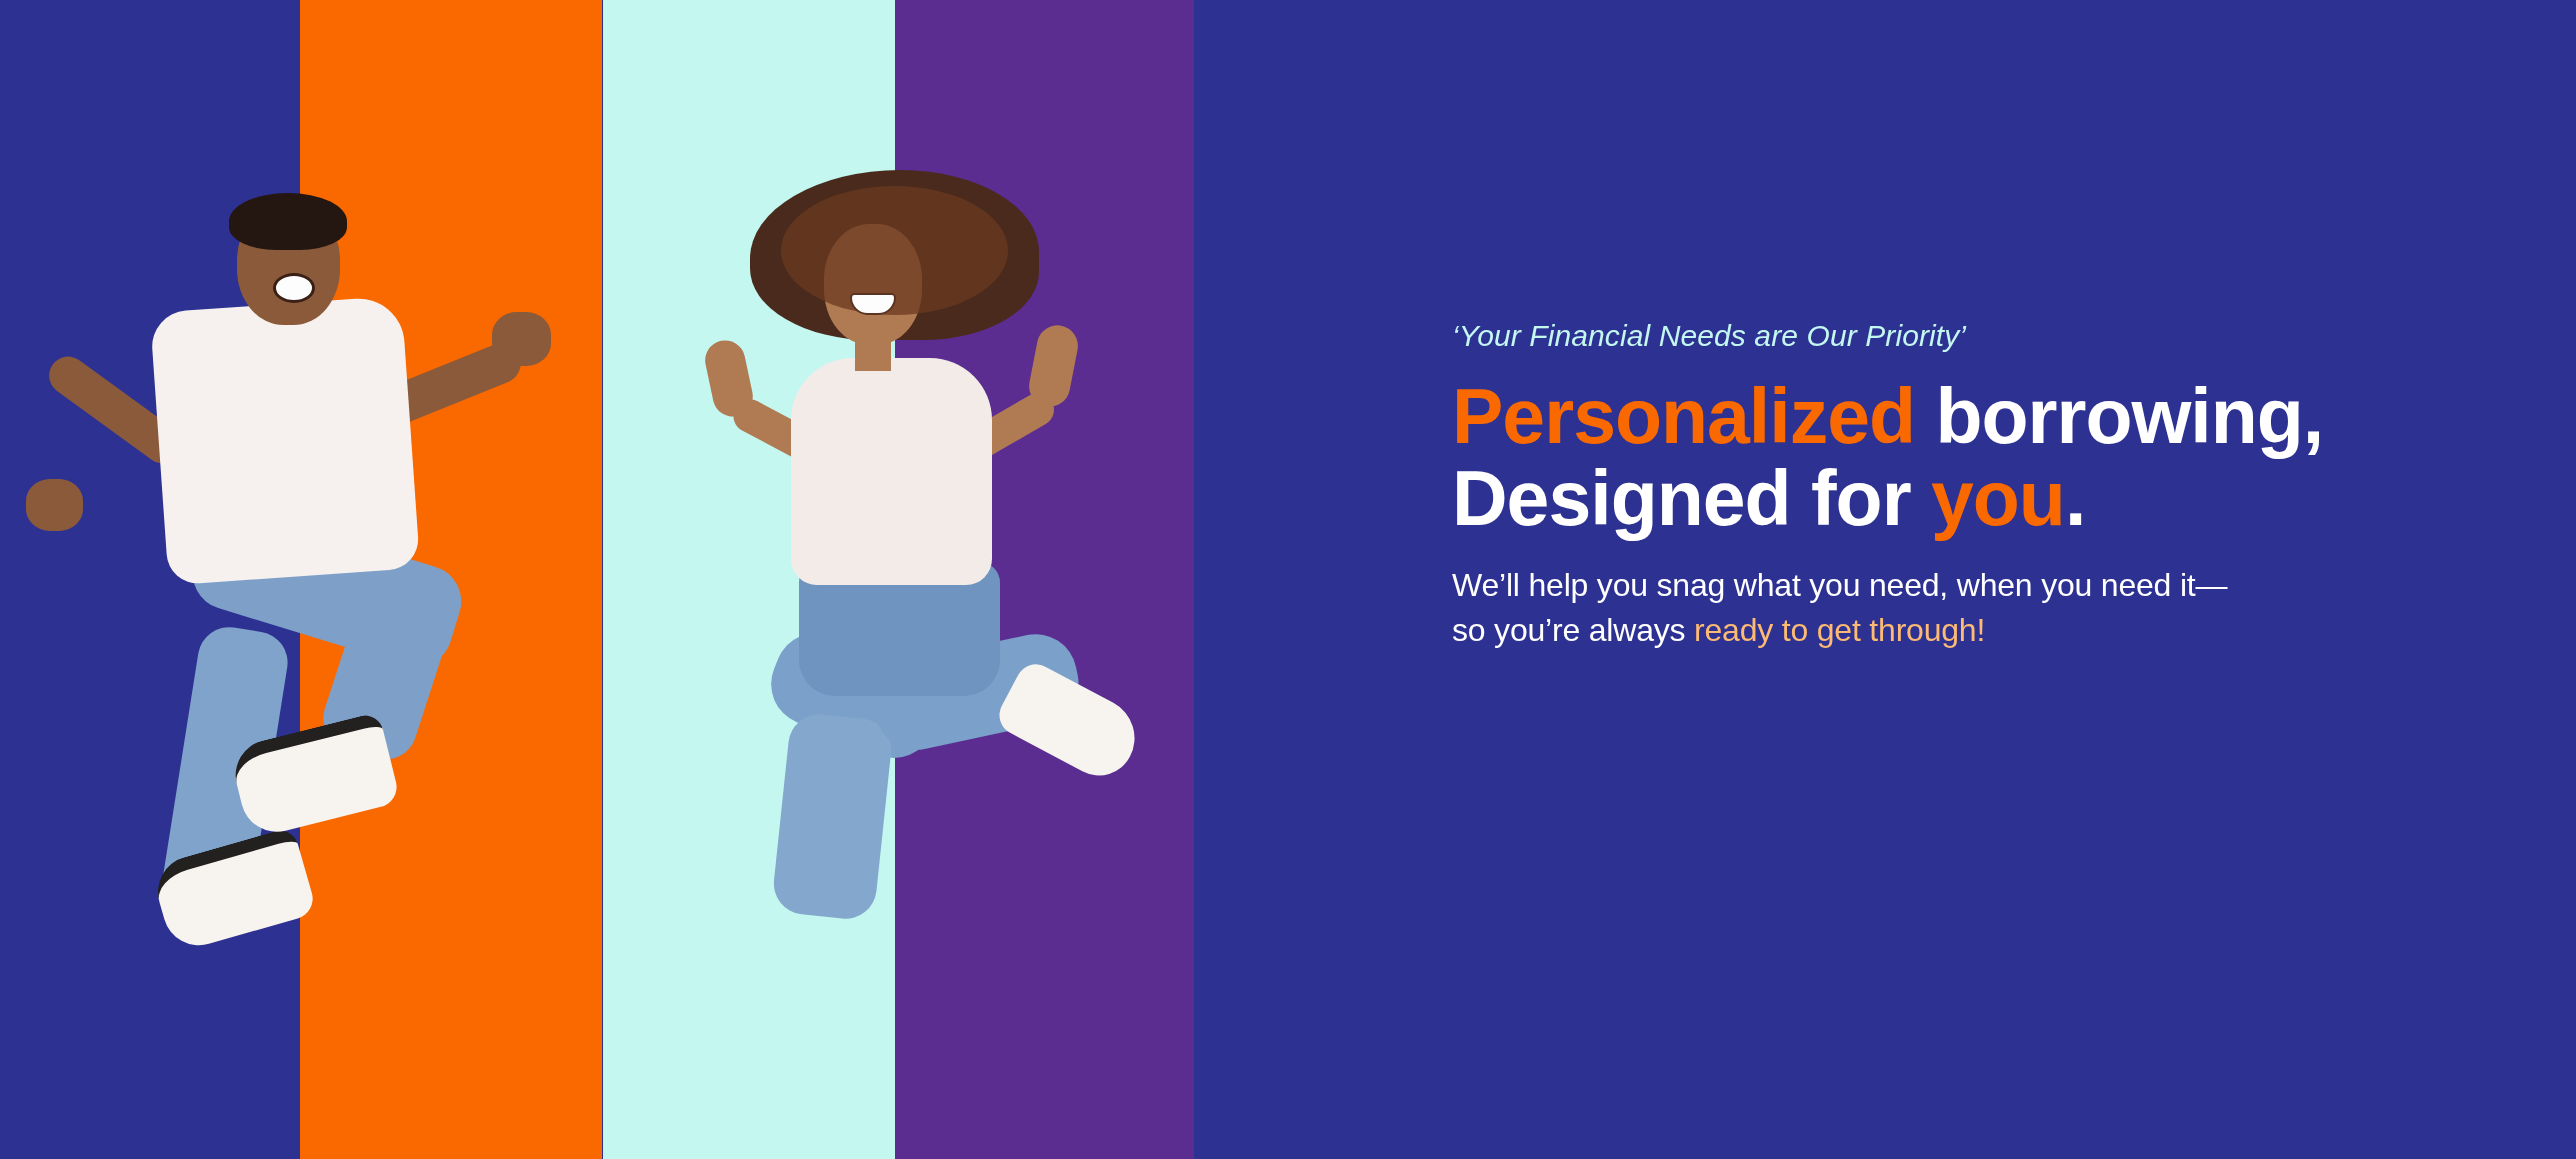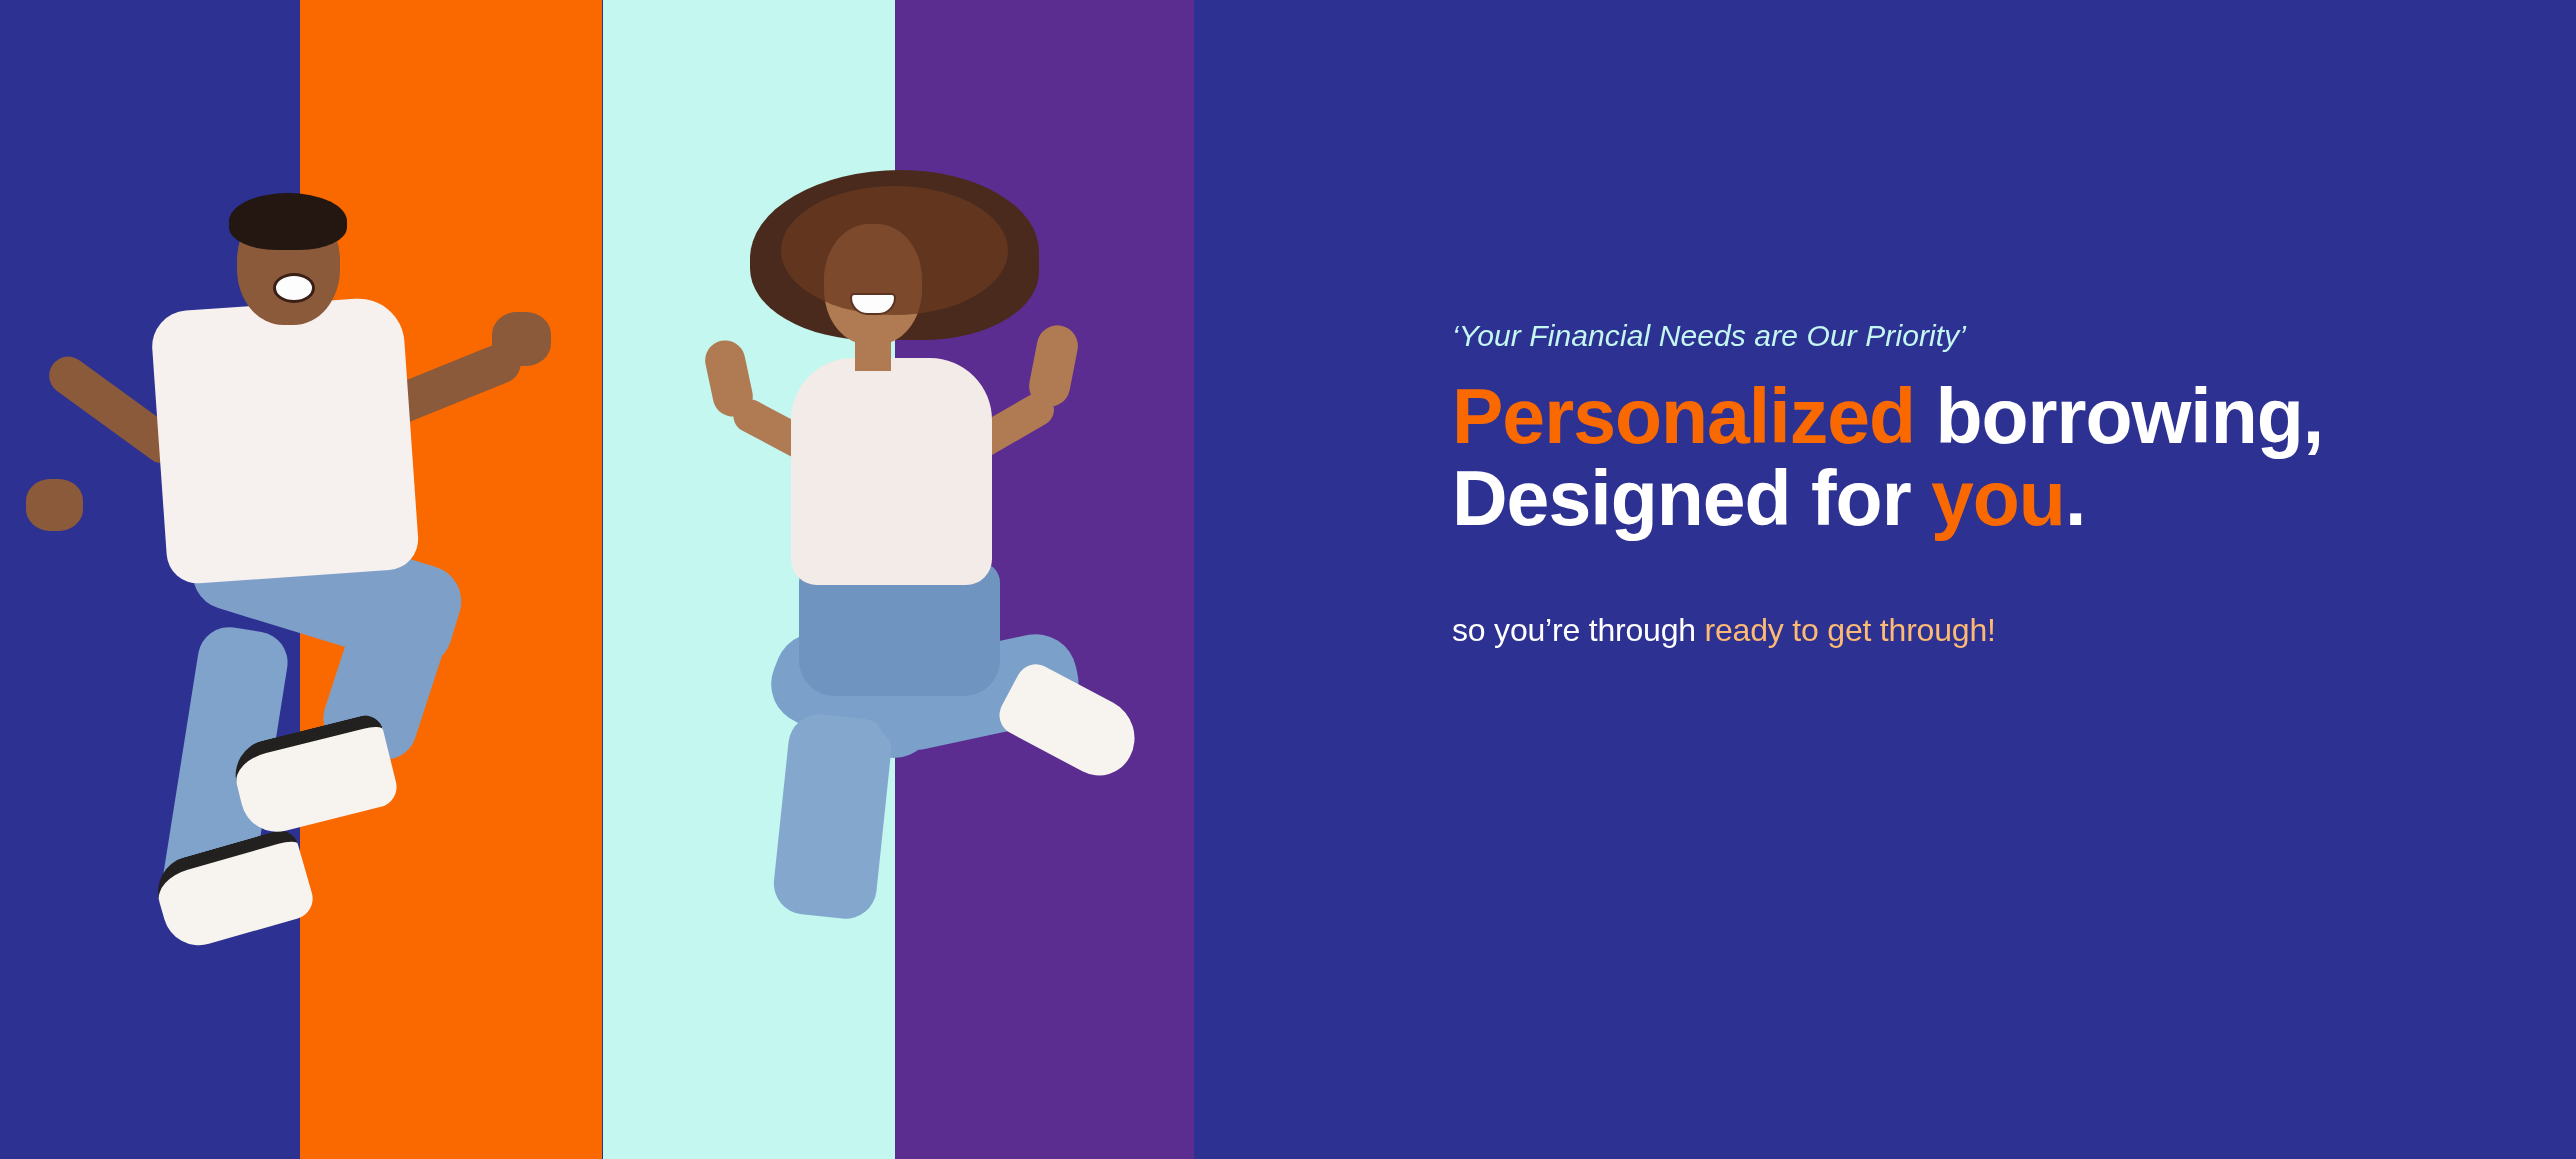--- a/index.html
+++ b/index.html
@@ -272,20 +272,20 @@
   <div id="copy">
 
     <div id="tagline">‘Your Financial Needs are Our Priority’</div>
 
     <h1 id="headline">
       <span class="hl-orange">Personalized</span><span class="hl-white"> borrowing,</span><br>
       <span class="hl-white">Designed for </span><span class="hl-orange">you</span><span class="hl-white">.</span>
     </h1>
 
     <p id="subcopy">
-      <br>
-      <span>so you’re through </span><span class="sub-orange">ready to get through!</span>
+      <span>We’ll help you snag what you need, when you need it—</span><br>
+      <span>so you’re always </span><span class="sub-orange">ready to get through!</span>
     </p>
 
   </div>
 
 </div>
 
 
 </body></html>

